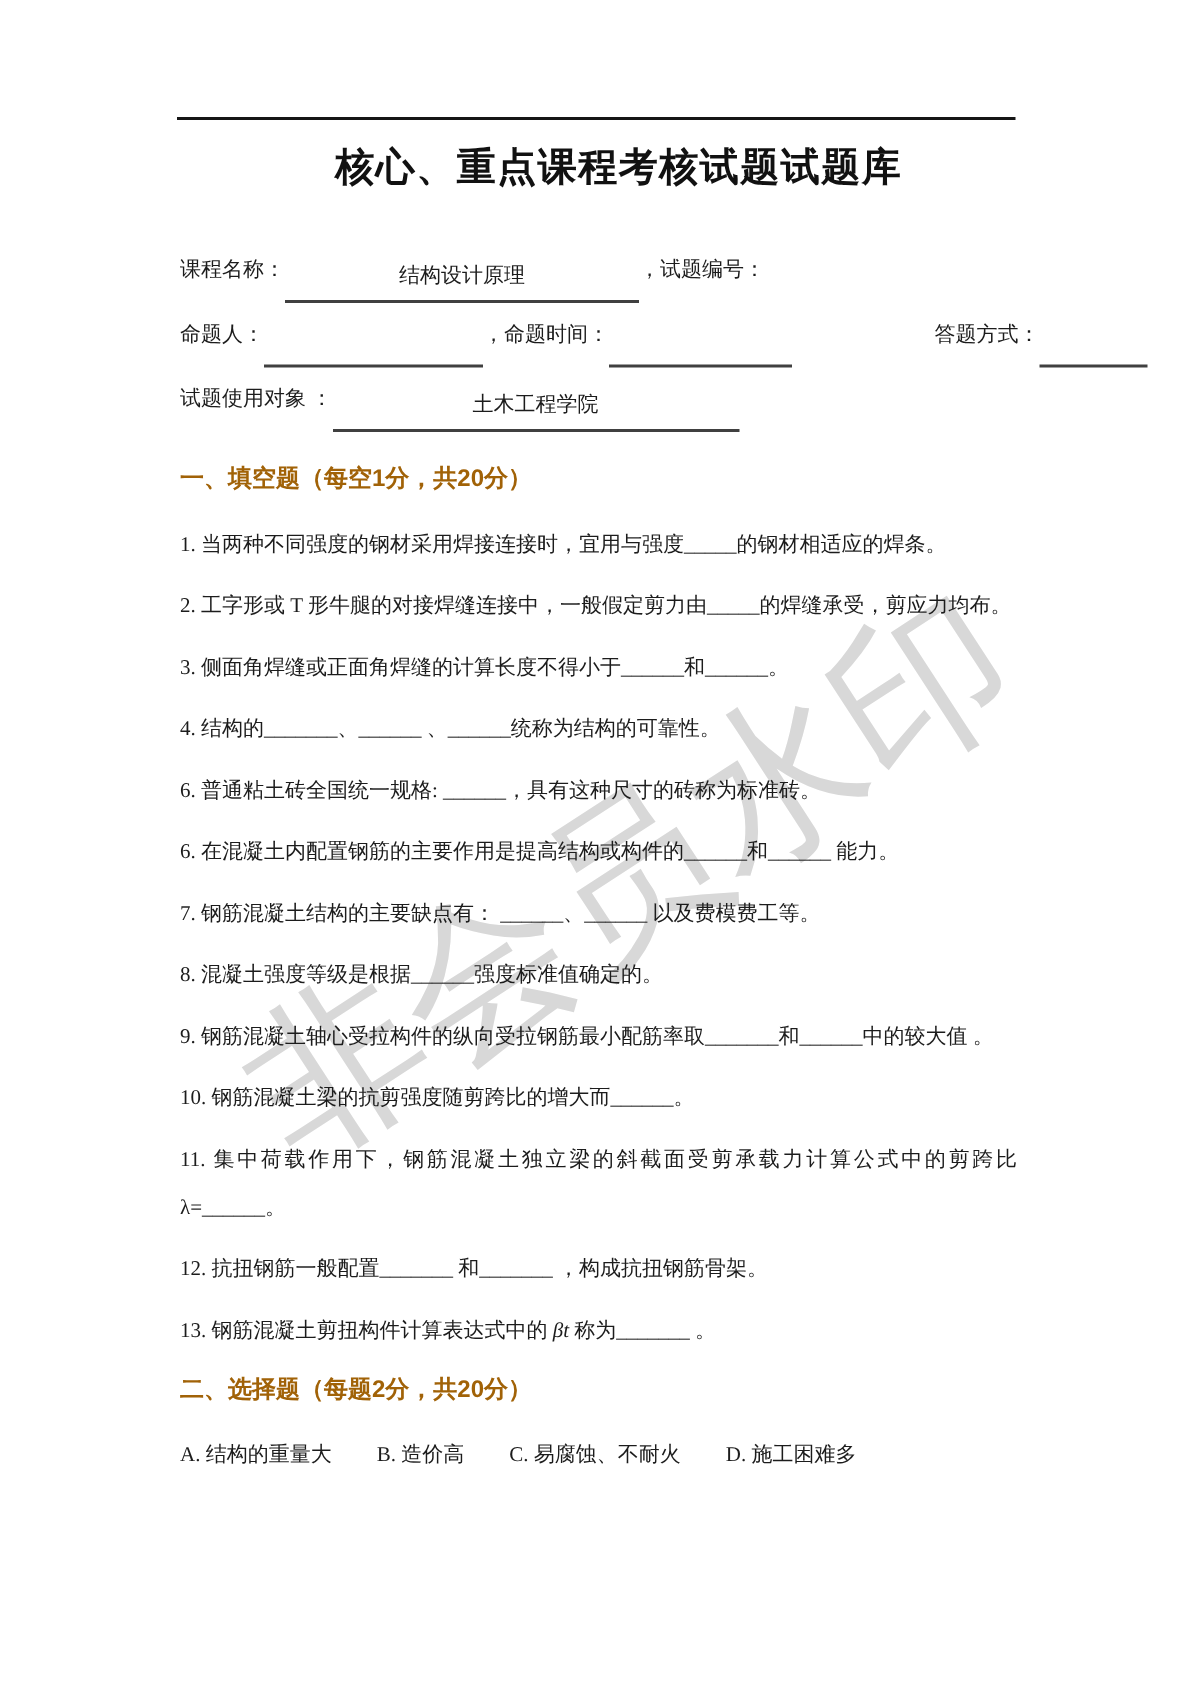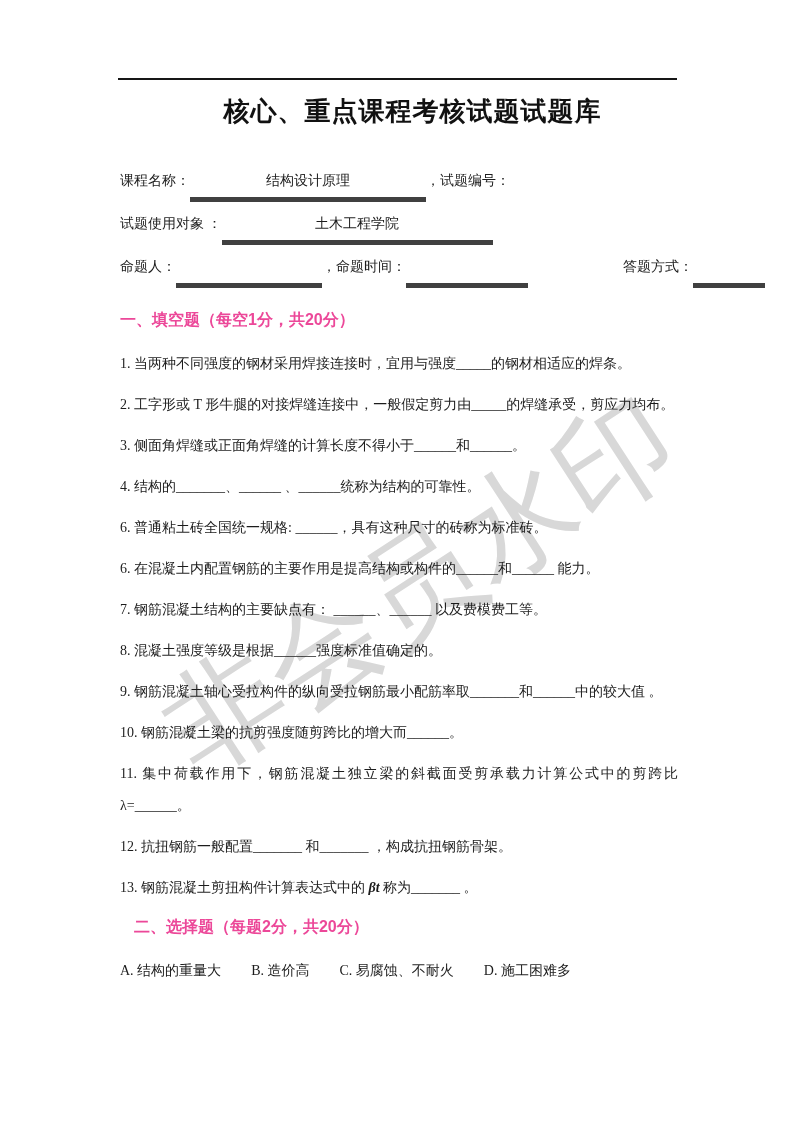--- a/index.html
+++ b/index.html
@@ -42,47 +42,47 @@
   .hdr{
     position:absolute;left:120px;top:170px;width:645px;
     font-size:14px;
   }
   .hrow{
     display:flex;align-items:flex-start;
     margin-bottom:11px;
   }
   .lab{line-height:22px;white-space:nowrap;}
   .blank{
-    display:inline-flex;align-items:flex-start;justify-content:center;
+    display:inline-flex;align-items:center;justify-content:center;
     height:32px;box-sizing:border-box;
-    border-bottom:5px solid #404040;
+    border-bottom:2px solid #404040;
     line-height:22px;
   }
   .w236{width:236px;} .w220{width:220px;} .w271{width:271px;}
   .w146{width:146px;} .w122{width:122px;} .w72{width:72px;}
   .push-right{margin-left:auto;}
   
   .bodyblock{
     position:absolute;left:120px;top:306px;width:558px;
     font-size:14px;
   }
   .sec-heading{
     margin:0 0 14px 0;
     font-family:"Liberation Sans", sans-serif;
     font-weight:bold;font-size:16px;line-height:28px;
-    color:#ec4899;
+    color:#a16207;
   }
-  .sec-heading.second{margin-top:4px;margin-left:14px;}
+  .sec-heading.second{margin-top:4px;}
   .q{
     margin:0 0 9px 0;
     line-height:32px;
   }
   .q.nogap{margin-bottom:0;}
   .spread{text-align:justify;text-align-last:justify;}
-  .sym{font-style:italic;font-weight:bold;}
+  .sym{font-style:italic;}
   .options{
     display:flex;gap:30px;
     line-height:32px;white-space:nowrap;
   }
 </style>
 </head>
 <body>
 
 <div class="page">
 
@@ -98,33 +98,33 @@
 
       <div class="hrow">
         <span class="lab">课程名称：</span>
         <span class="blank w236">
             <span>结构设计原理</span>
           </span>
         <span class="lab">，试题编号：</span>
       </div>
 
       <div class="hrow">
-        <span class="lab">试题使用对象 ：</span>
-        <span class="blank w271">
-            <span>土木工程学院</span>
-          </span>
-      </div>
-
-      <div class="hrow">
         <span class="lab">命题人：</span>
         <span class="blank w146"></span>
         <span class="lab">，命题时间：</span>
         <span class="blank w122"></span>
         <span class="lab push-right">答题方式：</span>
         <span class="blank w72"></span>
+      </div>
+
+      <div class="hrow">
+        <span class="lab">试题使用对象 ：</span>
+        <span class="blank w271">
+            <span>土木工程学院</span>
+          </span>
       </div>
 
     </div>
 
     <div class="bodyblock">
 
       <h2 class="sec-heading">一、填空题（每空1分，共20分）</h2>
 
       <p class="q">1. 当两种不同强度的钢材采用焊接连接时，宜用与强度_____的钢材相适应的焊条。</p>
       <p class="q">2. 工字形或 T 形牛腿的对接焊缝连接中，一般假定剪力由_____的焊缝承受，剪应力均布。</p>

